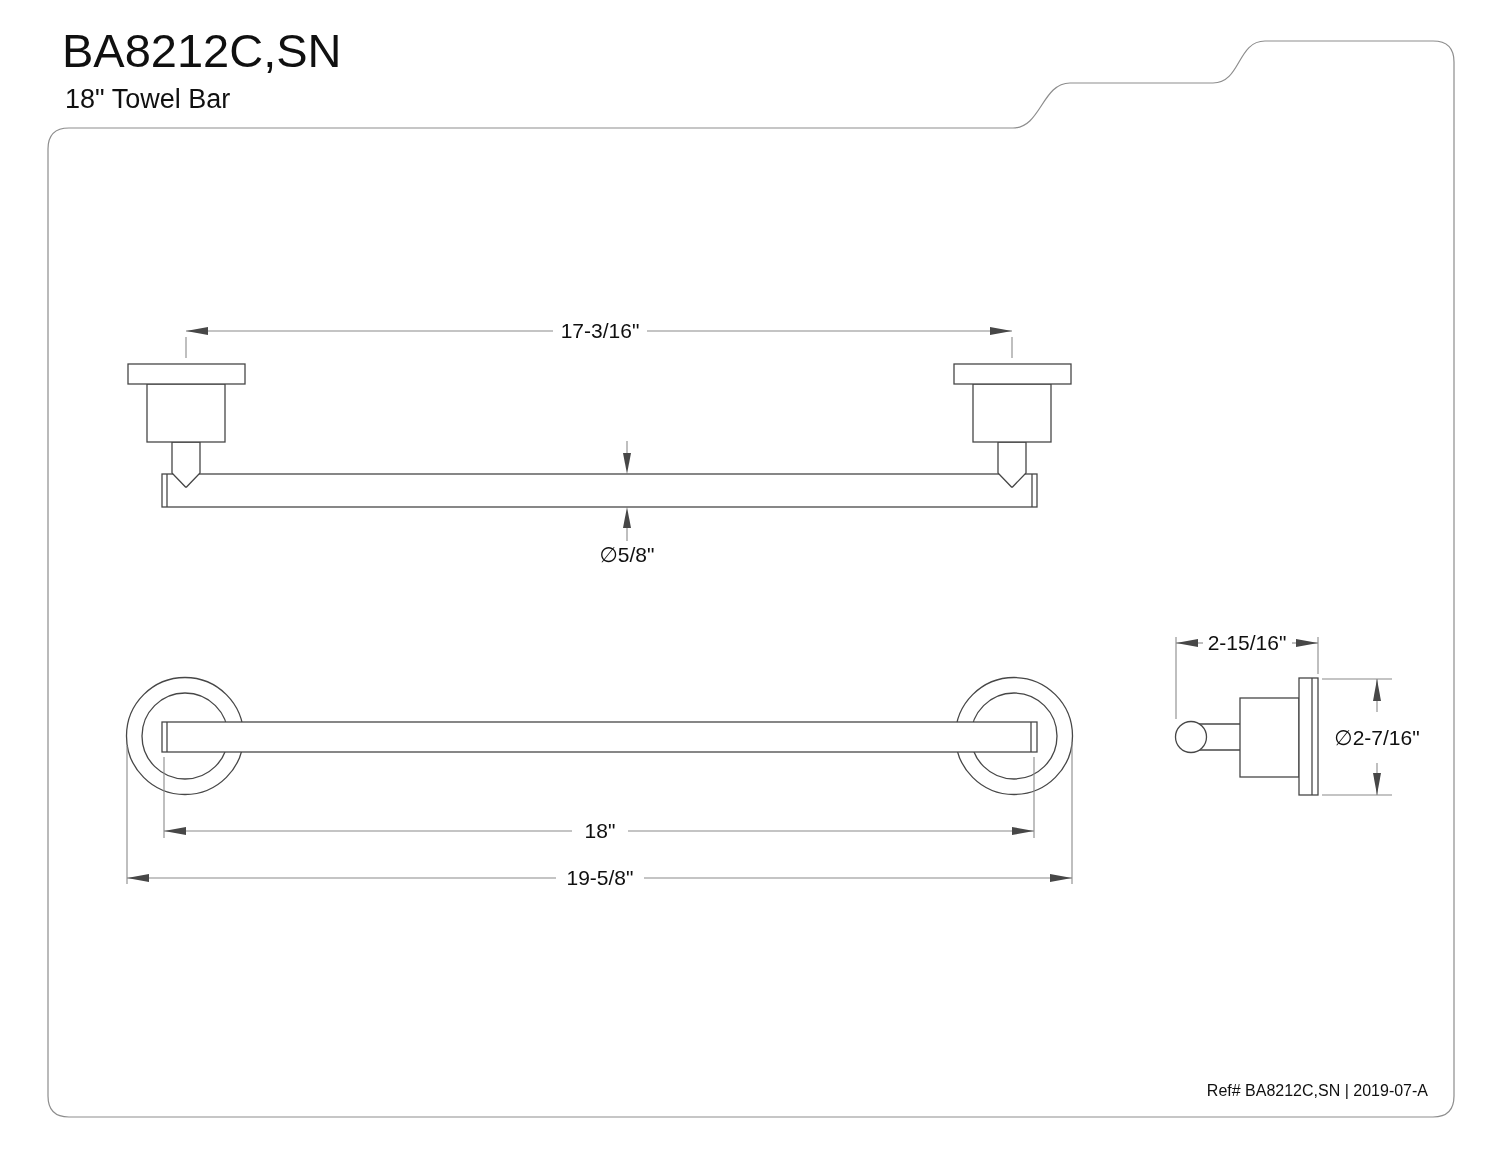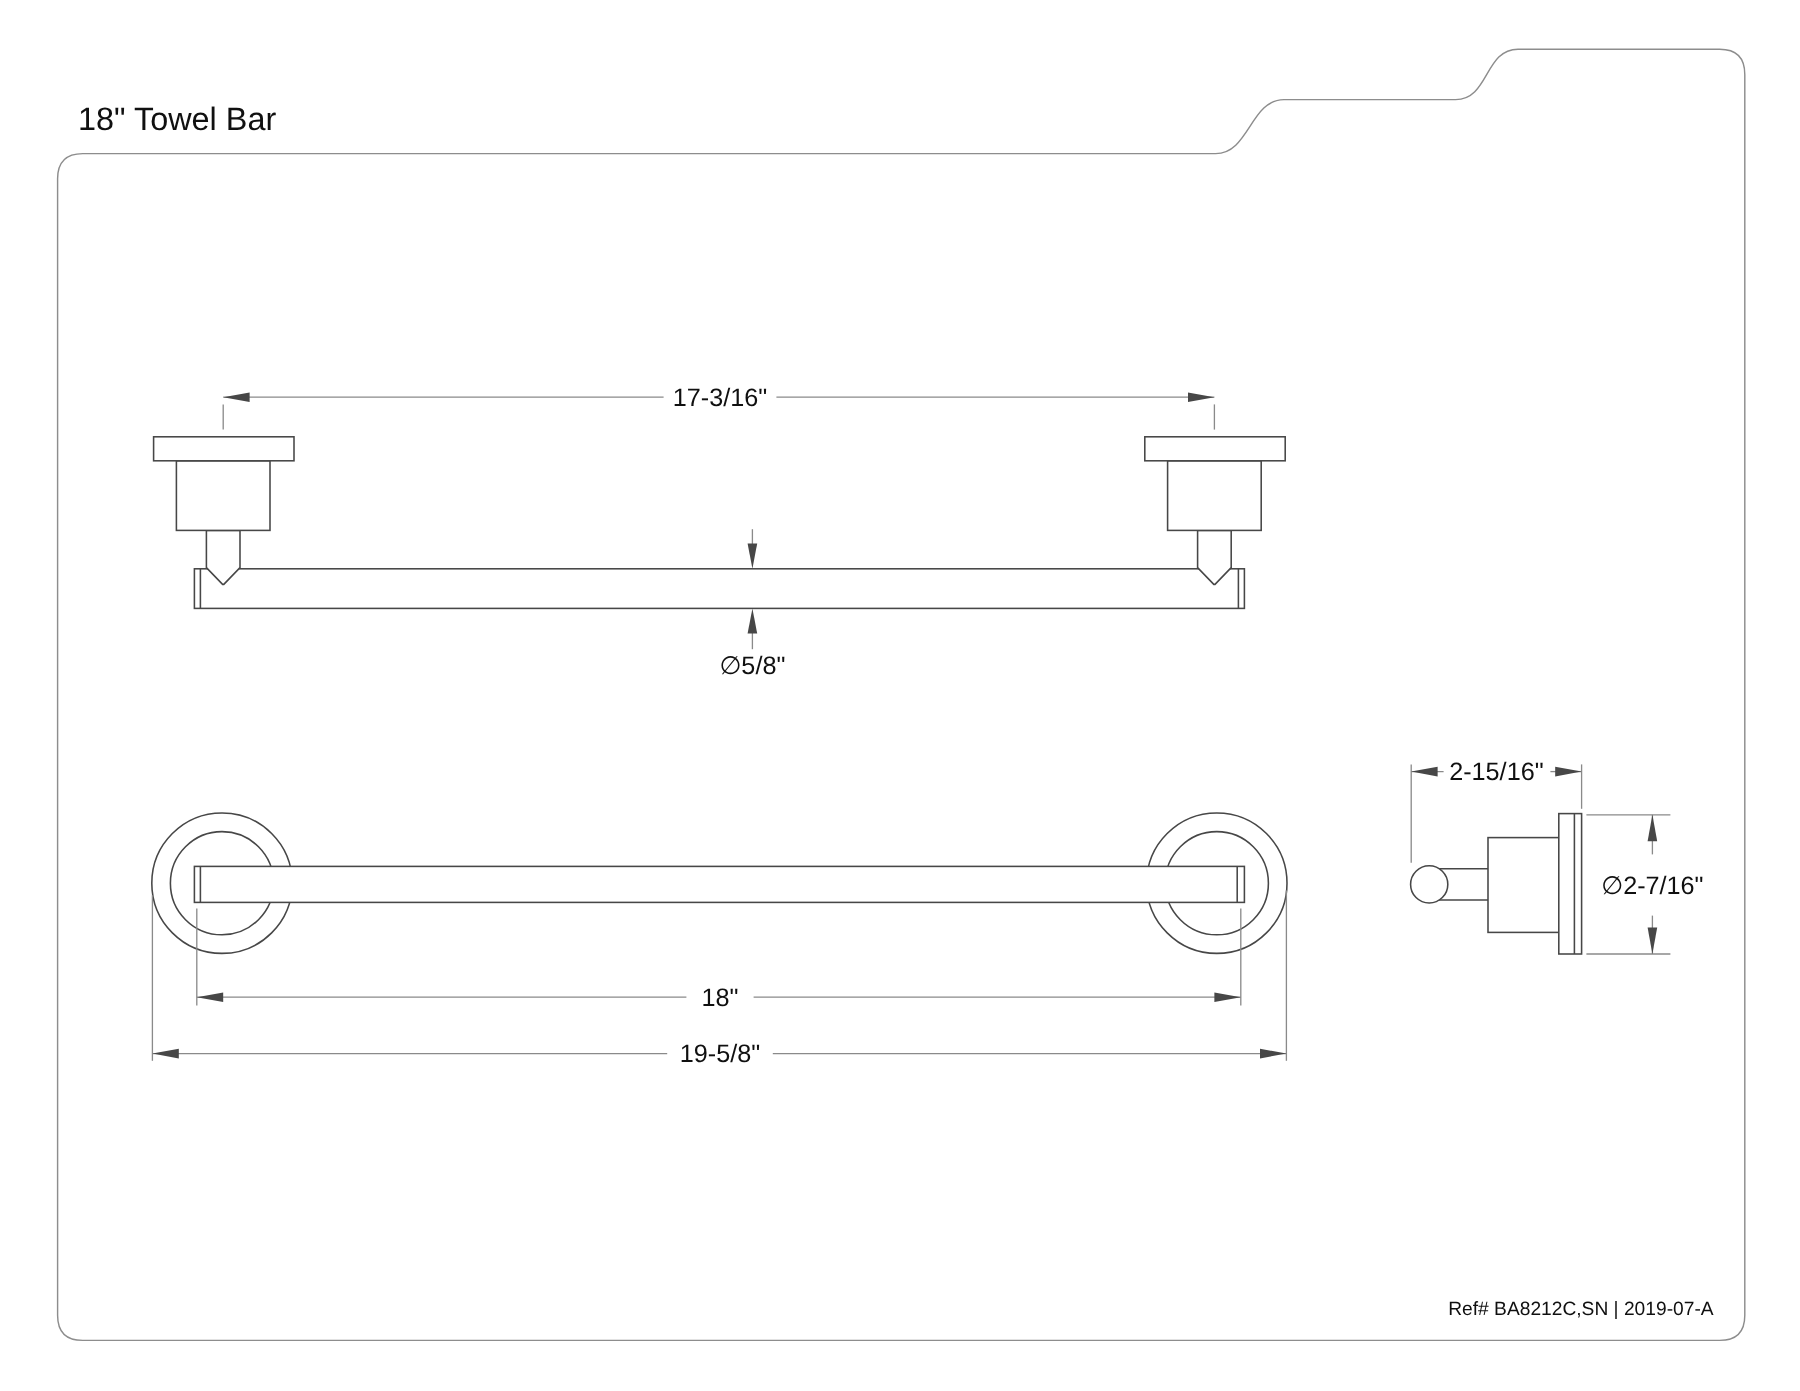--- a/index.html
+++ b/index.html
@@ -28,20 +28,21 @@
   .reftext{
     font-family:"Liberation Sans",sans-serif;font-size:16px;
     fill:var(--text,#101010);
   }
 </style>
 </head>
 <body>
 
 <div class="sheet">
 
+  <div class="title">BA8212C,SN</div>
   <div class="subtitle">18" Towel Bar</div>
 
   <svg class="drawing" width="1500" height="1159" viewBox="0 0 1500 1159">
 
     <path class="frame" d="M 69 128 H 1013 C 1041 128 1042 83 1070 83 H 1213 C 1241 83 1237 41 1265 41 H 1433 Q 1454 41 1454 62 V 1096 Q 1454 1117 1433 1117 H 69 Q 48 1117 48 1096 V 149 Q 48 128 69 128"></path>
 
     <g>
       <rect class="geo" x="162" y="474" width="875" height="33"></rect>
       <line class="geo" x1="167" y1="474" x2="167" y2="507"></line>
       <line class="geo" x1="1032" y1="474" x2="1032" y2="507"></line>

